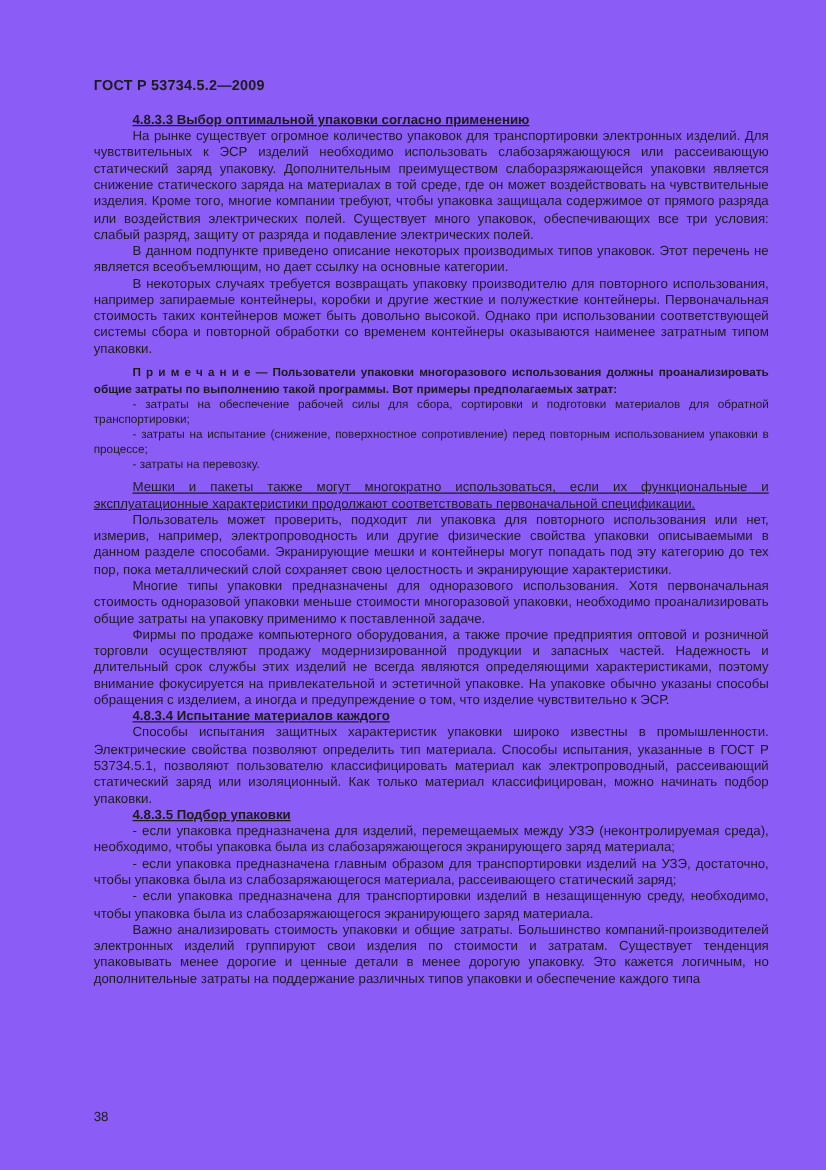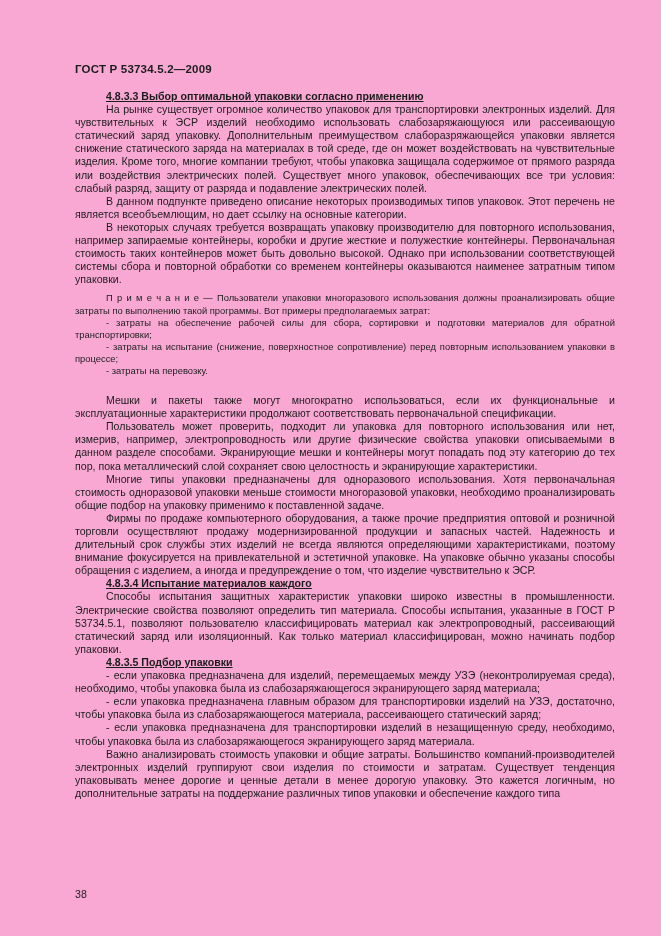--- a/index.html
+++ b/index.html
@@ -1,21 +1,21 @@
 <!DOCTYPE html>
 <html lang="ru"><head>
 <meta charset="utf-8">
 <style>
   html, body { margin: 0; padding: 0; background: #ffffff; }
   .page {
     position: relative;
     width: 661px;
     height: 936px;
     margin: 0 auto;
-    background: #f9a8d4;
+    background: #8b5cf6;
     box-sizing: border-box;
     padding: 63px 46px 0 75px;
     font-family: "Liberation Sans", sans-serif;
     color: #1c1c1c;
     overflow: hidden;
   }
   .doc-header {
     font-weight: bold;
     font-size: 11.5px;
     letter-spacing: 0.2px;
@@ -31,22 +31,22 @@
   .doc-body p.heading {
     font-weight: bold;
     text-align: left;
     text-decoration: underline;
   }
   .doc-body p.note,
   .doc-body p.note-item {
     font-size: 9.4px;
     line-height: 12.1px;
   }
-  .doc-body p.note { margin-top: 6px; }
-  .doc-body p.note-item + p.para { margin-top: 17px; }
+  .doc-body p.note { margin-top: 6px; font-weight: bold; }
+  .doc-body p.note-item + p.para { margin-top: 7px; text-decoration: underline; }
   .page-number {
     position: absolute;
     left: 75px;
     top: 888px;
     font-size: 10.6px;
   }
 </style>
 </head>
 <body>
 
@@ -57,21 +57,21 @@
       <p class="heading">4.8.3.3  Выбор оптимальной упаковки согласно применению</p>
       <p class="para">На рынке существует огромное количество упаковок для транспортировки электронных изделий. Для чувствительных к ЭСР изделий необходимо использовать слабозаряжающуюся или рассеивающую статический заряд упаковку. Дополнительным преимуществом слаборазряжающейся упаковки является снижение статического заряда на материалах в той среде, где он может воздействовать на чувствительные изделия. Кроме того, многие компании требуют, чтобы упаковка защищала содержимое от прямого разряда или воздействия электрических полей. Существует много упаковок, обеспечивающих все три условия: слабый разряд, защиту от разряда и подавление электрических полей.</p>
       <p class="para">В данном подпункте приведено описание некоторых производимых типов упаковок. Этот перечень не является всеобъемлющим, но дает ссылку на основные категории.</p>
       <p class="para">В некоторых случаях требуется возвращать упаковку производителю для повторного использования, например запираемые контейнеры, коробки и другие жесткие и полужесткие контейнеры. Первоначальная стоимость таких контейнеров может быть довольно высокой. Однако при использовании соответствующей системы сбора и повторной обработки со временем контейнеры оказываются наименее затратным типом упаковки.</p>
       <p class="note">П р и м е ч а н и е — Пользователи упаковки многоразового использования должны проанализировать общие затраты по выполнению такой программы. Вот примеры предполагаемых затрат:</p>
       <p class="note-item">- затраты на обеспечение рабочей силы для сбора, сортировки и подготовки материалов для обратной транспортировки;</p>
       <p class="note-item">- затраты на испытание (снижение, поверхностное сопротивление) перед повторным использованием упаковки в процессе;</p>
       <p class="note-item">- затраты на перевозку.</p>
       <p class="para">Мешки и пакеты также могут многократно использоваться, если их функциональные и эксплуатационные характеристики продолжают соответствовать первоначальной спецификации.</p>
       <p class="para">Пользователь может проверить, подходит ли упаковка для повторного использования или нет, измерив, например, электропроводность или другие физические свойства упаковки описываемыми в данном разделе способами. Экранирующие мешки и контейнеры могут попадать под эту категорию до тех пор, пока металлический слой сохраняет свою целостность и экранирующие характеристики.</p>
-      <p class="para">Многие типы упаковки предназначены для одноразового использования. Хотя первоначальная стоимость одноразовой упаковки меньше стоимости многоразовой упаковки, необходимо проанализировать общие подбор на упаковку применимо к поставленной задаче.</p>
+      <p class="para">Многие типы упаковки предназначены для одноразового использования. Хотя первоначальная стоимость одноразовой упаковки меньше стоимости многоразовой упаковки, необходимо проанализировать общие затраты на упаковку применимо к поставленной задаче.</p>
       <p class="para">Фирмы по продаже компьютерного оборудования, а также прочие предприятия оптовой и розничной торговли осуществляют продажу модернизированной продукции и запасных частей. Надежность и длительный срок службы этих изделий не всегда являются определяющими характеристиками, поэтому внимание фокусируется на привлекательной и эстетичной упаковке. На упаковке обычно указаны способы обращения с изделием, а иногда и предупреждение о том, что изделие чувствительно к ЭСР.</p>
       <p class="heading">4.8.3.4  Испытание материалов каждого</p>
       <p class="para">Способы испытания защитных характеристик упаковки широко известны в промышленности. Электрические свойства позволяют определить тип материала. Способы испытания, указанные в ГОСТ Р 53734.5.1, позволяют пользователю классифицировать материал как электропроводный, рассеивающий статический заряд или изоляционный. Как только материал классифицирован, можно начинать подбор упаковки.</p>
       <p class="heading">4.8.3.5  Подбор упаковки</p>
       <p class="list-item">- если упаковка предназначена для изделий, перемещаемых между УЗЭ (неконтролируемая среда), необходимо, чтобы упаковка была из слабозаряжающегося экранирующего заряд материала;</p>
       <p class="list-item">- если упаковка предназначена главным образом для транспортировки изделий на УЗЭ, достаточно, чтобы упаковка была из слабозаряжающегося материала, рассеивающего статический заряд;</p>
       <p class="list-item">- если упаковка предназначена для транспортировки изделий в незащищенную среду, необходимо, чтобы упаковка была из слабозаряжающегося экранирующего заряд материала.</p>
       <p class="para">Важно анализировать стоимость упаковки и общие затраты. Большинство компаний-производителей электронных изделий группируют свои изделия по стоимости и затратам. Существует тенденция упаковывать менее дорогие и ценные детали в менее дорогую упаковку. Это кажется логичным, но дополнительные затраты на поддержание различных типов упаковки и обеспечение каждого типа</p>
     </div>
 

